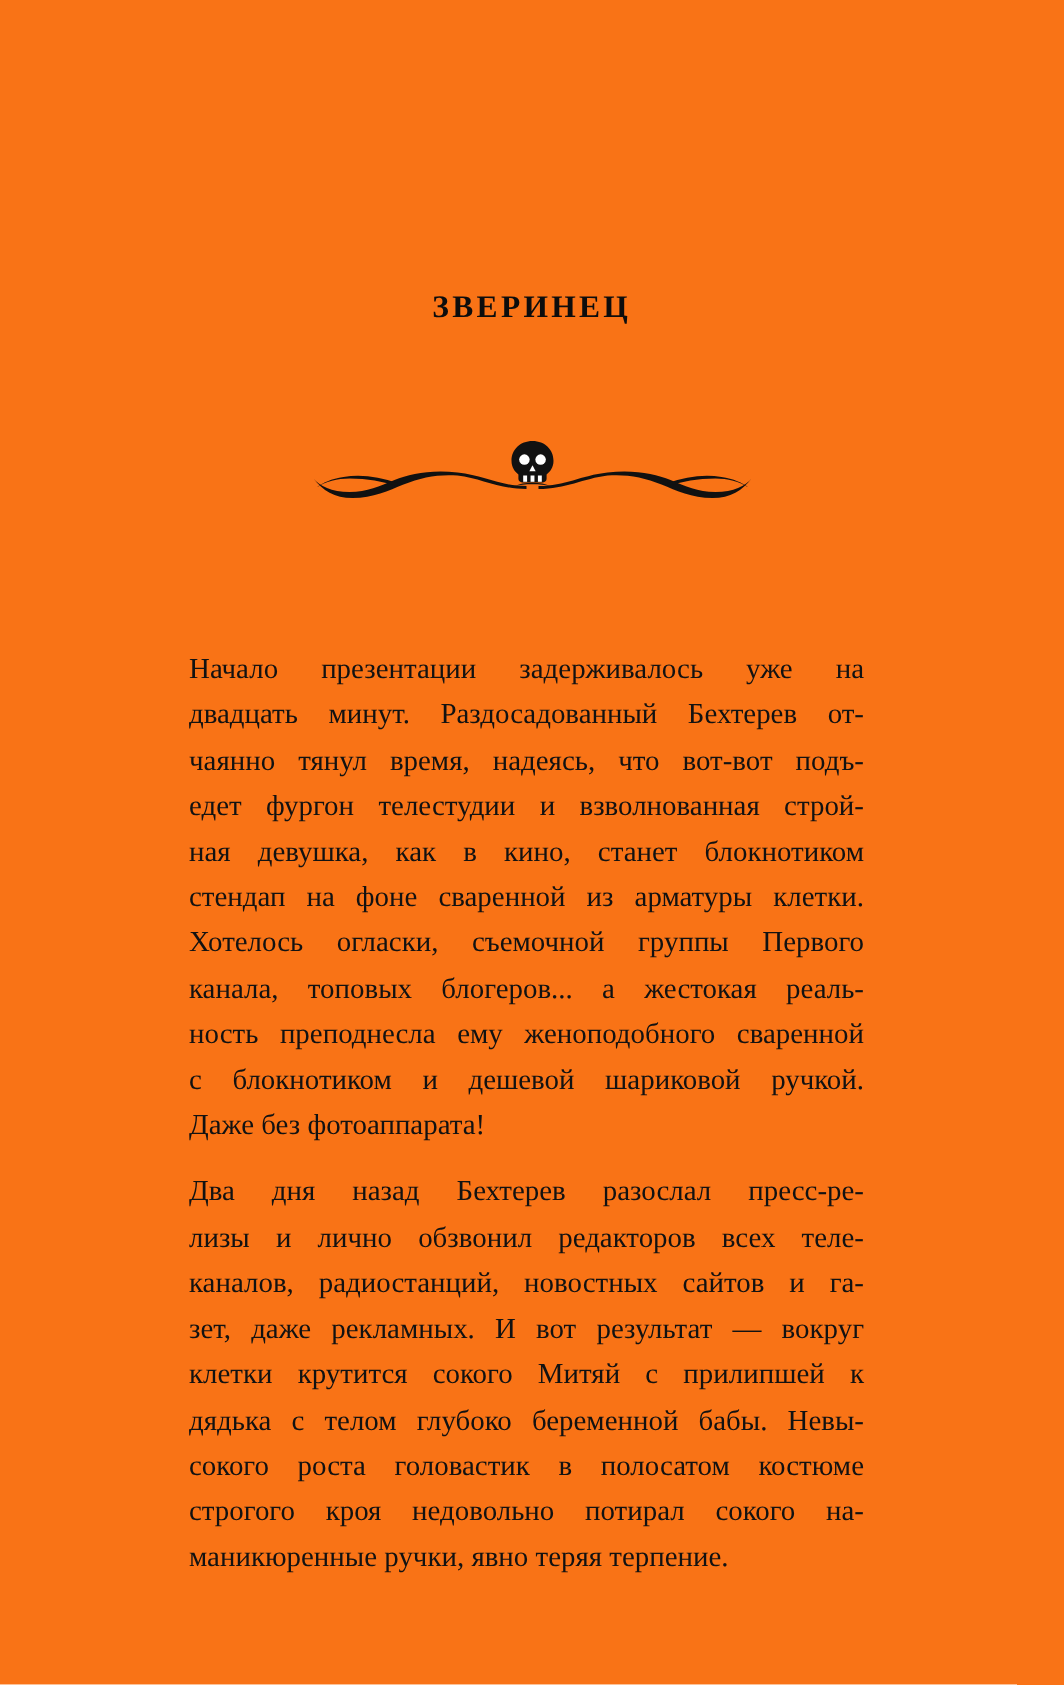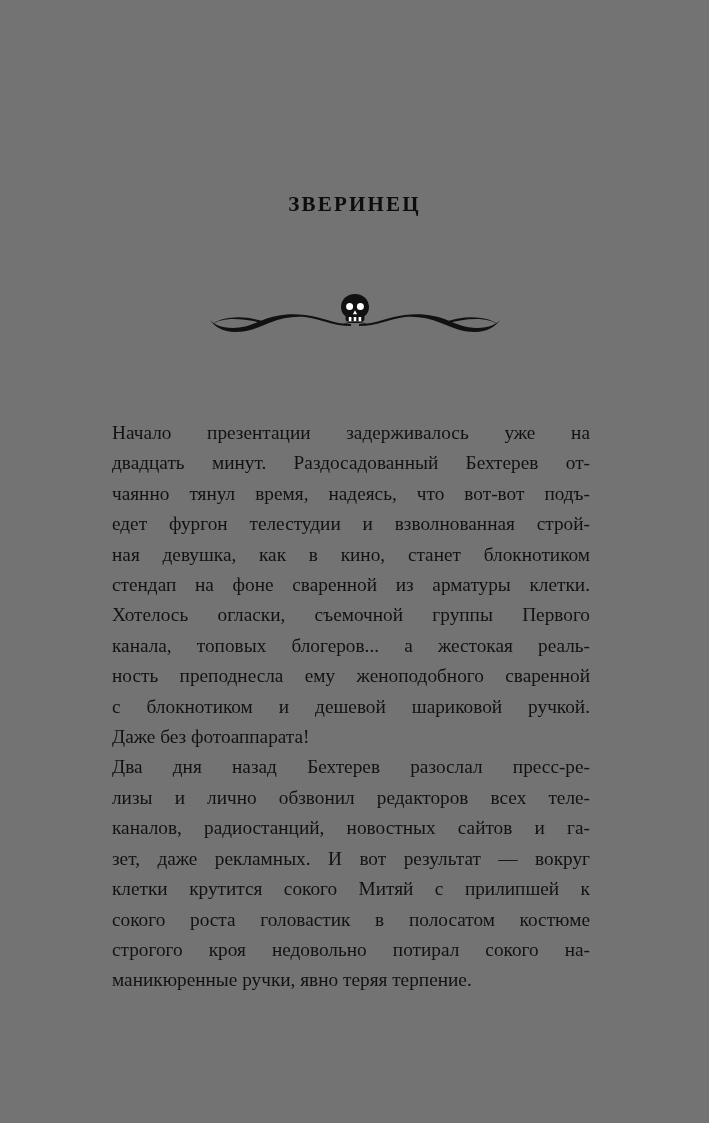--- a/index.html
+++ b/index.html
@@ -4,21 +4,21 @@
 <style>
   html, body {
     margin: 0;
     padding: 0;
     background: #ffffff;
   }
   .page {
     position: relative;
     width: 709px;
     height: 1123px;
-    background: #737373;
+    background: #f97316;
     margin: 0 auto;
     overflow: hidden;
     font-family: "Liberation Serif", "DejaVu Serif", serif;
     color: #111111;
   }
   .chapter-title {
     position: absolute;
     top: 192px;
     left: 0;
     width: 709px;
@@ -48,21 +48,21 @@
     left: 84px;
     width: 506px;
     font-size: 19.3px;
     line-height: 30.4px;
     text-align: justify;
     text-justify: inter-word;
     color: #121212;
     hyphens: manual;
   }
   .body-text p {
-    margin: 0;
+    margin: 14px;
     text-indent: 28px;
   }
   
   .line {
     display: block;
     text-align: justify;
     text-align-last: justify;
     white-space: nowrap;
   }
   .line.indent {
@@ -119,20 +119,21 @@
       <span class="line">с блокнотиком и дешевой шариковой ручкой.</span>
       <span class="line nojust">Даже без фотоаппарата!</span>
     </p>
 
     <p>
       <span class="line indent">Два дня назад Бехтерев разослал пресс-ре-</span>
       <span class="line">лизы и лично обзвонил редакторов всех теле-</span>
       <span class="line">каналов, радиостанций, новостных сайтов и га-</span>
       <span class="line">зет, даже рекламных. И вот результат — вокруг</span>
       <span class="line">клетки крутится сокого Митяй с прилипшей к</span>
+      <span class="line">дядька с телом глубоко беременной бабы. Невы-</span>
       <span class="line">сокого роста головастик в полосатом костюме</span>
       <span class="line">строгого кроя недовольно потирал сокого на-</span>
       <span class="line nojust">маникюренные ручки, явно теряя терпение.</span>
     </p>
 
   </div>
 
 </div>
 
 </body></html>

